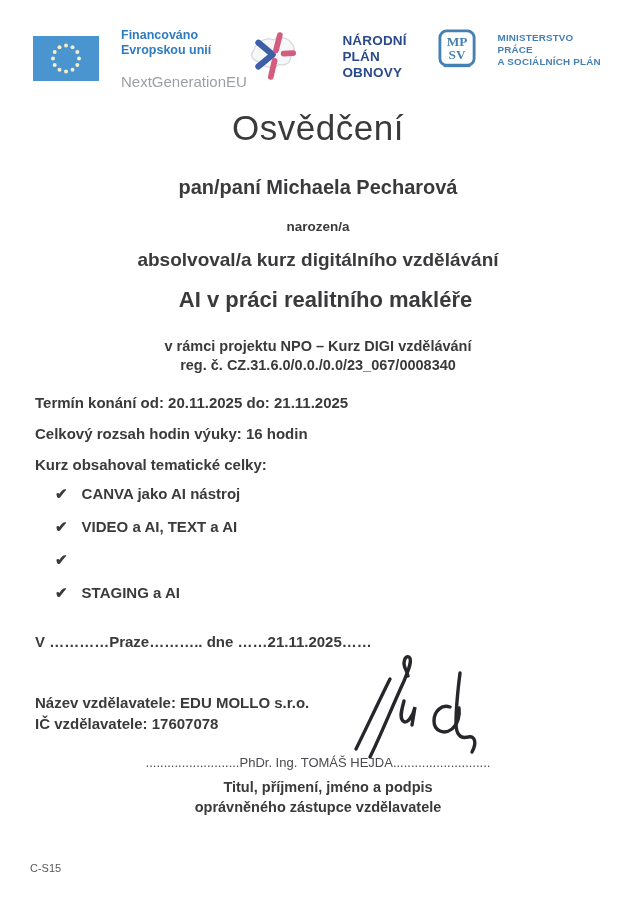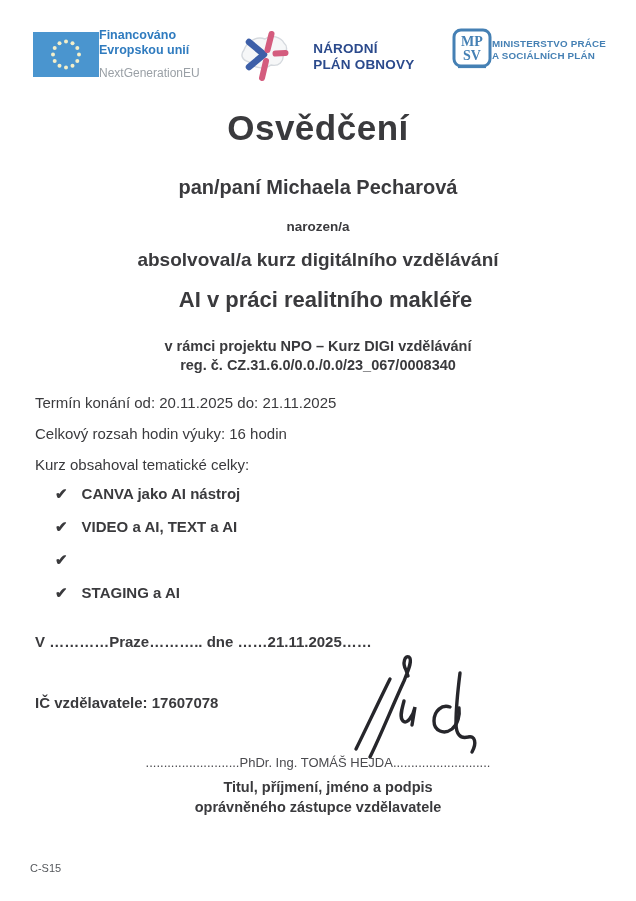--- a/index.html
+++ b/index.html
@@ -5,37 +5,37 @@
   html,body{margin:0;padding:0;}
   body{
     width:636px;height:901px;position:relative;background:#ffffff;
     font-family:"Liberation Sans", sans-serif;color:#3a3a3d;overflow:hidden;
   }
   .abs{position:absolute;}
   .centered{left:0;right:0;text-align:center;}
 
   
   .header{position:absolute;top:28px;left:33px;right:30px;display:flex;justify-content:space-between;align-items:flex-start;}
-  .logo-group{display:flex;align-items:center;gap:0;}
+  .logo-group{display:flex;align-items:center;gap:22px;}
   .eu-text{display:flex;flex-direction:column;line-height:15px;}
   .eu-text .l1,.eu-text .l2{font-weight:bold;color:#2f7bbf;font-size:12.5px;}
-  .eu-text .l3{color:#9aa0a6;font-size:12px;margin-top:8px;}
+  .eu-text .l3{color:#9aa0a6;font-size:15px;margin-top:16px;}
   .npo-text{display:flex;flex-direction:column;line-height:16px;margin-top:2px;}
   .npo-text span{font-weight:bold;color:#2b4a8c;font-size:13.5px;letter-spacing:.2px;padding-left:24px;}
   .mpsv-text{display:flex;flex-direction:column;line-height:12px;margin-top:2px;}
   .mpsv-text span{font-weight:bold;color:#4580b4;font-size:9.8px;letter-spacing:.2px;}
 
   
-  .title{top:108px;font-size:35px;font-weight:bold;letter-spacing:.5px;}
+  .title{top:108px;font-size:35px;font-weight:normal;letter-spacing:.5px;}
   .recipient{top:176px;font-size:20px;font-weight:bold;}
   .born{top:219px;font-size:13.5px;font-weight:bold;}
   .completed{top:249px;font-size:19px;font-weight:bold;}
   .course{top:287px;font-size:22px;font-weight:bold;padding-left:15px;}
   .project{top:337px;font-size:14.5px;font-weight:bold;line-height:18.5px;}
-  .left-line{left:35px;font-size:15px;font-weight:normal;}
+  .left-line{left:35px;font-size:15px;font-weight:bold;}
   .term{top:394px;}
   .hours{top:425px;}
   .topics-label{top:456px;}
   .topic{left:55px;font-size:15px;font-weight:bold;display:flex;gap:14px;align-items:baseline;}
   .topic .chk{font-size:15px;}
   .t0{top:485px;} .t1{top:518px;} .t2{top:551px;} .t3{top:584px;}
   .place-date{top:633px;left:35px;font-size:15px;font-weight:bold;}
   .provider{top:692px;left:35px;font-size:15px;font-weight:bold;line-height:21px;}
   .sig-svg{left:318px;top:645px;}
   .signatory{top:755px;font-size:13px;color:#4a4a4e;}
@@ -128,20 +128,21 @@
   <span class="chk">✔</span>
 </div>
 <div class="abs topic t3">
   <span class="chk">✔</span>
   <span>STAGING a AI</span>
 </div>
 
 <div class="abs place-date">V …………Praze……….. dne ……21.11.2025……</div>
 
 <div class="abs provider">
+  <div>Název vzdělavatele: EDU MOLLO s.r.o.</div>
   <div>IČ vzdělavatele: 17607078</div>
 </div>
 
 <svg class="abs sig-svg" width="170" height="118" viewBox="0 0 170 118">
   <g fill="none" stroke="#26262b" stroke-width="3.4" stroke-linecap="round">
     <path d="M52,112 C62,92 74,62 86,36 C90,26 95,15 91,12 C87,10 84,18 88,25 L90,31"></path>
     <path d="M38,104 C48,84 60,58 72,34"></path>
     <path d="M86,56 C84,64 81,72 85,76 C89,80 95,71 97,62 L94,80"></path>
     <path d="M132,62 C124,59 116,66 116,76 C116,86 126,90 134,84 C140,79 142,70 141,63"></path>
     <path d="M142,28 C140,44 138,62 138,78 C138,89 142,94 150,92 C157,90 159,98 154,107"></path>

